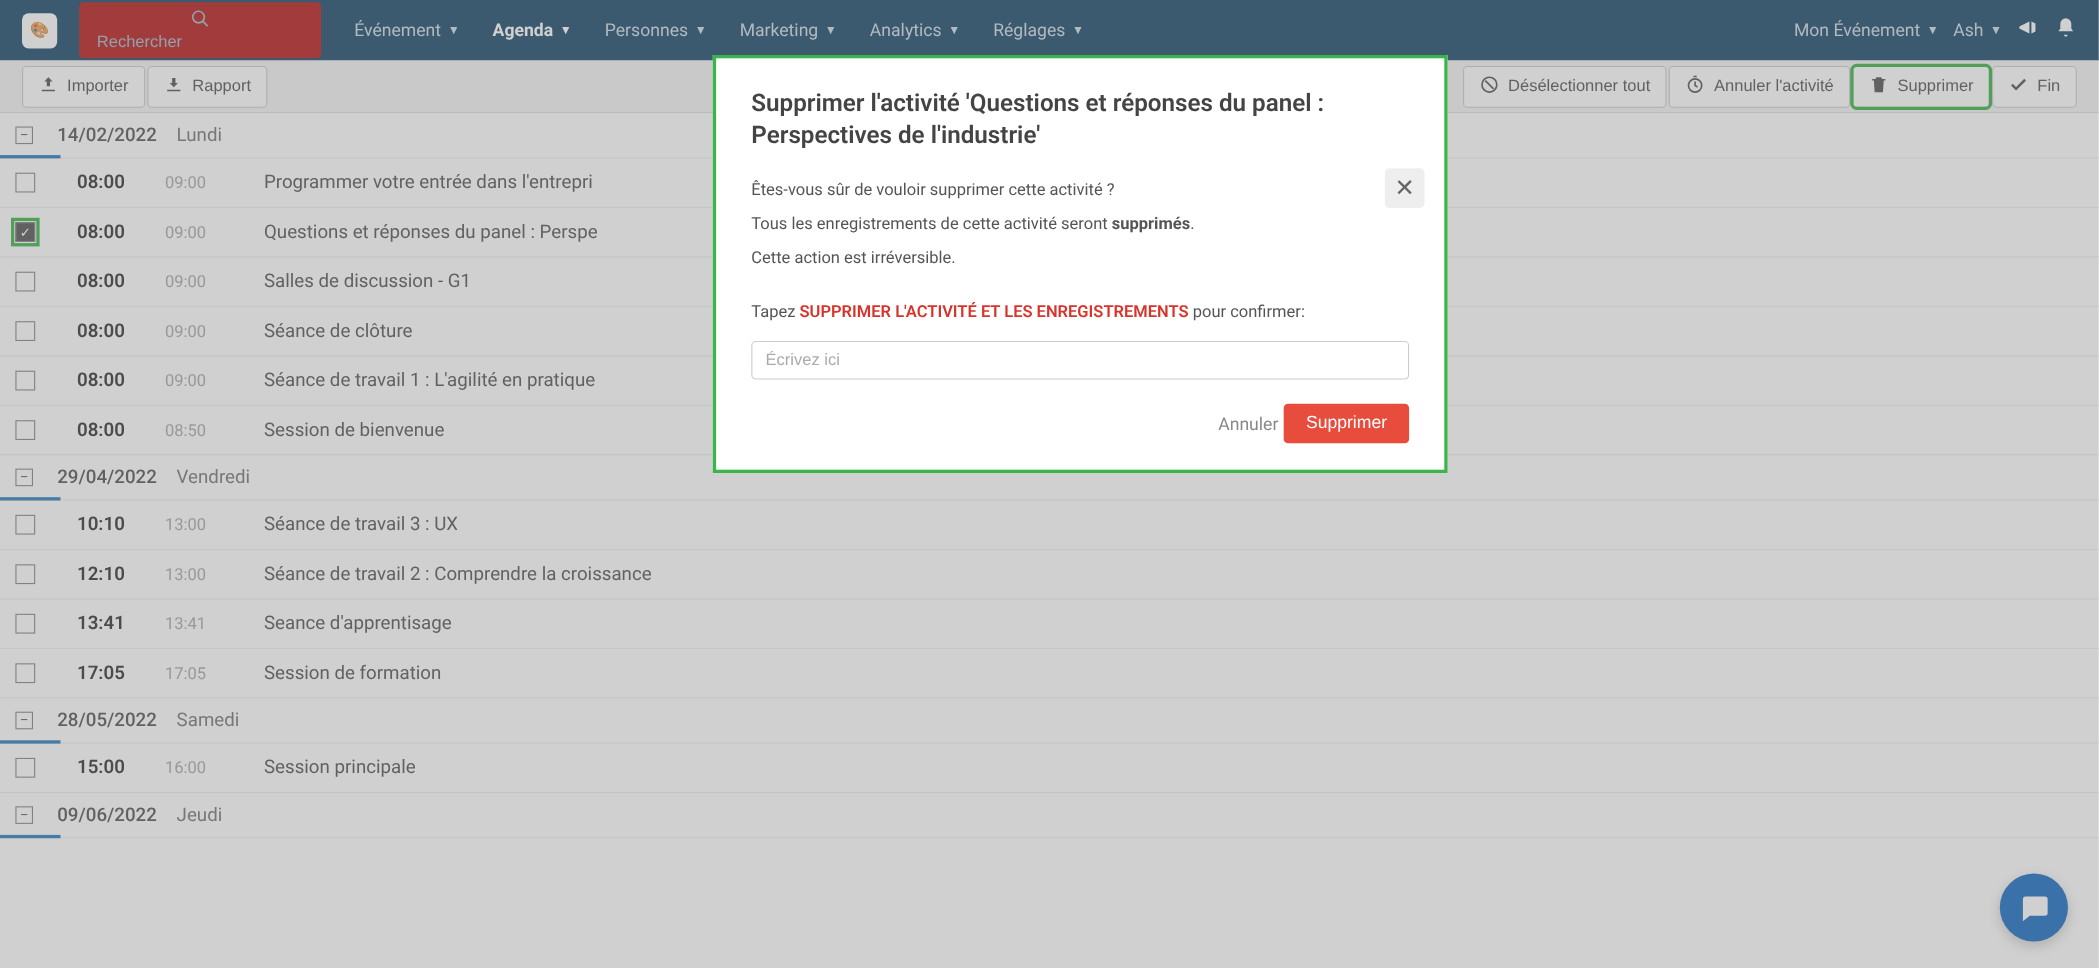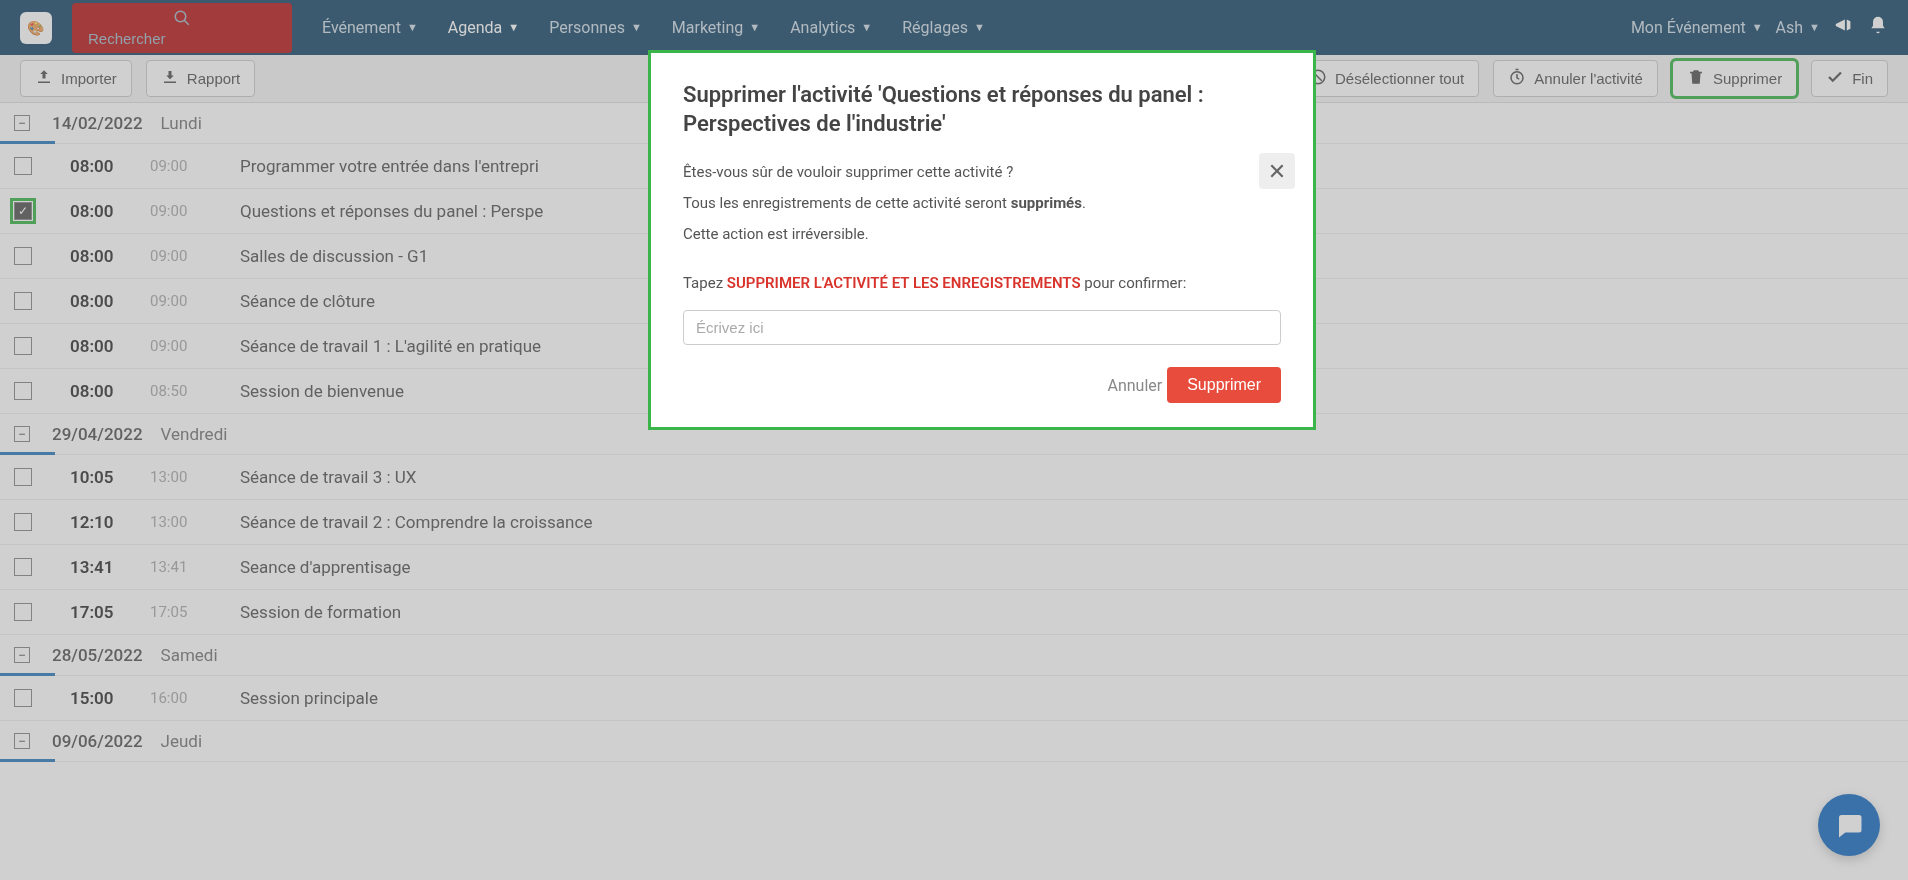--- a/index.html
+++ b/index.html
@@ -6,27 +6,27 @@
 body { font-family: -apple-system, BlinkMacSystemFont, "Segoe UI", Roboto, Arial, sans-serif; font-size: 14px; background: #fff; width: 1908px; height: 880px; overflow: hidden; position: relative; }
 
 
 .topnav { background: #1b4a6b; height: 55px; display: flex; align-items: center; padding: 0 20px; color: #fff; }
 .logo { width: 32px; height: 32px; background: #fff; border-radius: 6px; margin-right: 20px; display: flex; align-items: center; justify-content: center; }
 .search-box { background: #b91c1c; border-radius: 4px; padding: 6px 12px; display: flex; align-items: center; width: 220px; margin-right: 30px; flex-direction: column; }
 .search-box input { background: transparent; border: none; color: #a0b8c8; outline: none; margin-left: 8px; font-size: 15px; width: 100%; }
 .search-box input::placeholder { color: #a0b8c8; }
 .nav-menu { display: flex; gap: 30px; flex: 1; }
 .nav-item { color: #d0dde6; font-size: 16px; cursor: pointer; display: flex; align-items: center; gap: 6px; }
-.nav-item.active { color: #fff; font-weight: 400; }
+.nav-item.active { color: #fff; font-weight: 700; }
 .nav-right { display: flex; gap: 13px; align-items: center; }
 .chevron { font-size: 11px; }
 
 
 .actionbar { background: #f5f5f5; border-bottom: 1px solid #ddd; height: 48px; display: flex; align-items: center; padding: 0 20px; justify-content: space-between; }
-.action-left, .action-right { display: flex; gap: 14px; }
+.action-left, .action-right { display: flex; gap: 2px; }
 .btn { background: #fff; border: 1px solid #ccc; border-radius: 4px; padding: 7px 14px; font-size: 15px; color: #555; cursor: pointer; display: flex; align-items: center; gap: 8px; }
 .btn.highlight { outline: 3px solid #3bb54a; outline-offset: -1px; }
 
 
 .list { background: #fff; }
 .date-header { display: flex; align-items: center; padding: 10px 14px; font-size: 17px; color: #555; border-bottom: 1px solid #eee; position: relative; }
 .date-header .collapse-icon { width: 16px; height: 16px; border: 1.5px solid #888; display: flex; align-items: center; justify-content: center; margin-right: 22px; font-size: 14px; line-height: 1; color: #666; cursor: pointer; }
 .date-header .date-val { font-weight: 500; margin-right: 18px; }
 .date-header .day { color: #777; }
 .blue-bar { position: absolute; left: 0; bottom: -1px; height: 3px; width: 55px; background: #2f7bbf; }
@@ -209,21 +209,21 @@
       <span class="title">Session de bienvenue</span>
     </div>
     <div class="date-header">
     <span class="collapse-icon">−</span>
     <span class="date-val">29/04/2022</span>
     <span class="day">Vendredi</span>
     <div class="blue-bar"></div>
     </div>
     <div class="row">
       <span class="checkbox"></span>
-      <span class="start">10:05</span>
+      <span class="start">10:10</span>
       <span class="end">13:00</span>
       <span class="title">Séance de travail 3 : UX</span>
     </div>
     <div class="row">
       <span class="checkbox"></span>
       <span class="start">12:10</span>
       <span class="end">13:00</span>
       <span class="title">Séance de travail 2 : Comprendre la croissance</span>
     </div>
     <div class="row">

